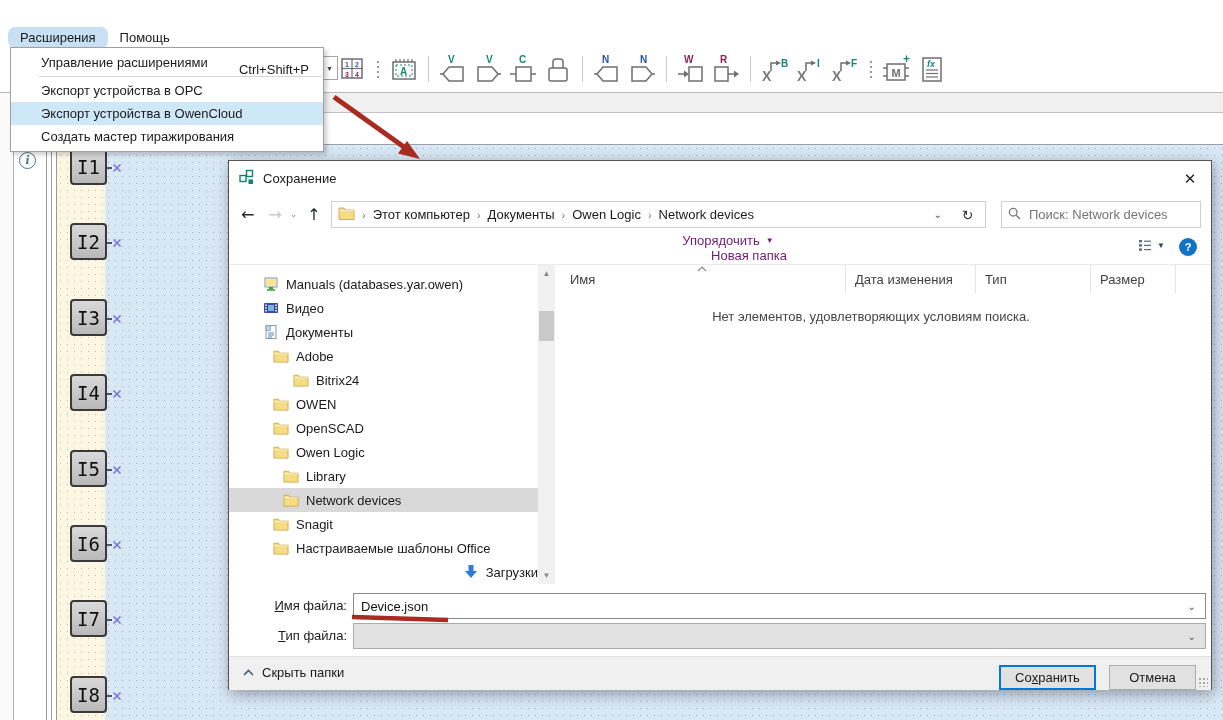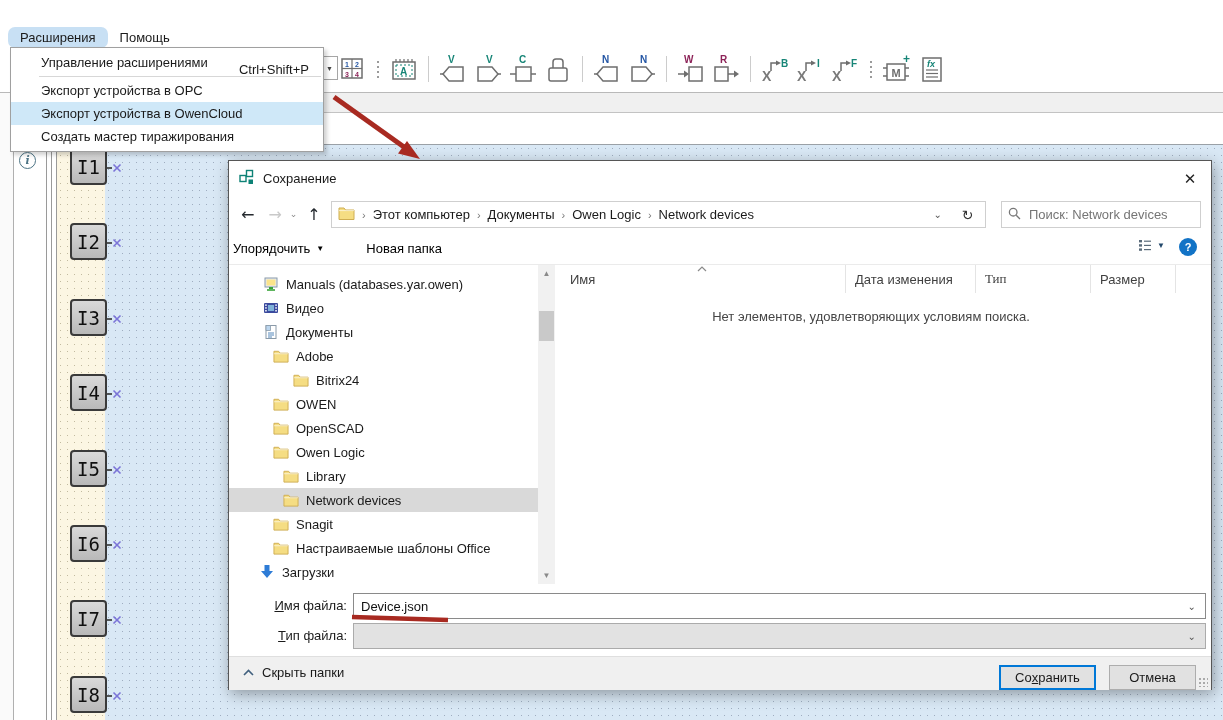--- a/index.html
+++ b/index.html
@@ -57,22 +57,22 @@
   #addrbar{position:absolute;left:102px;top:40px;width:620px;height:27px;border:1px solid #cfcfcf;background:#fff;
            display:flex;align-items:center;padding-left:6px;box-sizing:border-box;}
   .crumb-sep{color:#777;font-size:11px;margin:0 7px;}
   #addr-chevron{margin-left:auto;margin-right:8px;color:#555;font-size:10px;}
   #refresh-btn{position:absolute;left:721px;top:40px;width:36px;height:27px;border:1px solid #cfcfcf;border-left:none;
            display:flex;align-items:center;justify-content:center;color:#333;background:#fff;box-sizing:border-box;
            font-family:"DejaVu Sans",sans-serif;font-size:14px;}
   #searchbox{position:absolute;left:772px;top:40px;width:200px;height:27px;border:1px solid #cfcfcf;background:#fff;
            display:flex;align-items:center;padding:0 6px;box-sizing:border-box;}
   #searchbox input{border:none;outline:none;width:100%;font:13px "Liberation Sans",sans-serif;color:#333;background:transparent;margin-left:6px;}
-  #dlg-cmdbar{left:0;top:72px;width:100%;height:32px;display:flex;align-items:center;padding-left:4px;box-sizing:border-box;
-           border-bottom:1px solid #ebebeb;color:#000000;}
+  #dlg-cmdbar{left:0;top:72px;width:100%;height:32px;display:flex;align-items:center;padding-left:16px;box-sizing:border-box;
+           border-bottom:1px solid #ebebeb;color:#701a75;flex-direction:column;}
   #organize{display:flex;align-items:center;gap:6px;}
   #newfolder{margin-left:42px;}
   #viewbtn{position:absolute;right:46px;top:78px;display:flex;align-items:center;gap:5px;color:#23486b;}
   #helpbtn{position:absolute;right:14px;top:77px;width:18px;height:18px;border-radius:50%;background:#1273c6;color:#fff;
            font-weight:bold;font-size:11px;display:flex;align-items:center;justify-content:center;}
 
   #dlg-tree{left:0;top:104px;width:309px;height:319px;overflow:hidden;padding-top:7px;box-sizing:border-box;}
   .tree-row{height:24px;display:flex;align-items:center;gap:7px;}
   .tree-row.sel{background:#d9d9d9;}
   #tree-scroll{left:309px;top:104px;width:17px;height:319px;background:#f1f1f1;}
@@ -510,40 +510,40 @@
         </div>
         <div class="tree-row" style="padding-left: 44px;">
           <span style="display: flex;">
             <svg width="16" height="14" viewBox="0 0 17 14">
               <path d="M1 2 h5 l1.6 2 H16 v9.5 H1 z" fill="#f5dd83" stroke="#cfae52"></path>
               <path d="M1 4.6 H16" stroke="#fff" stroke-width="0.9" opacity="0.7"></path>
             </svg>
           </span>
           <span>Настраиваемые шаблоны Office</span>
         </div>
-        <div class="tree-row" style="padding-left: 30px;">
+        <div class="tree-row" style="padding-left: 30px; justify-content: flex-end;">
           <span style="display: flex;">
             <svg width="16" height="16" viewBox="0 0 16 16">
               <path d="M5.5 1 h5 v6 H14 L8 14 2 7 h3.5 z" fill="#2e7cd6"></path>
             </svg>
           </span>
           <span>Загрузки</span>
         </div>
       </div>
     <div id="tree-scroll" class="abs">
       <div class="scr-arrow" style="top:0;">▲</div>
       <div id="scr-thumb"></div>
       <div class="scr-arrow" style="bottom:0;">▼</div>
     </div>
 
     <div id="dlg-list" class="abs">
       <div id="list-header">
           <div class="col" style="width: 285px;">Имя</div>
           <div class="col" style="width: 130px;">Дата изменения</div>
-          <div class="col" style="width: 115px; font-family: Liberation Serif, serif;">Тип</div>
+          <div class="col" style="width: 115px;">Тип</div>
           <div class="col" style="width: 85px;">Размер</div>
           <div class="col" style="width: 37px; border-right: none;"></div>
         </div>
       <svg id="sort-chev" viewBox="0 0 10 6">
           <polyline points="1,5 5,1 9,5" fill="none" stroke="#8a8a8a" stroke-width="1.2"></polyline>
         </svg>
       <div id="empty-msg">Нет элементов, удовлетворяющих условиям поиска.</div>
     </div>
 
     <div class="fld-label" style="top:437px;" id="fname-label"><u>И</u>мя файла:</div>

